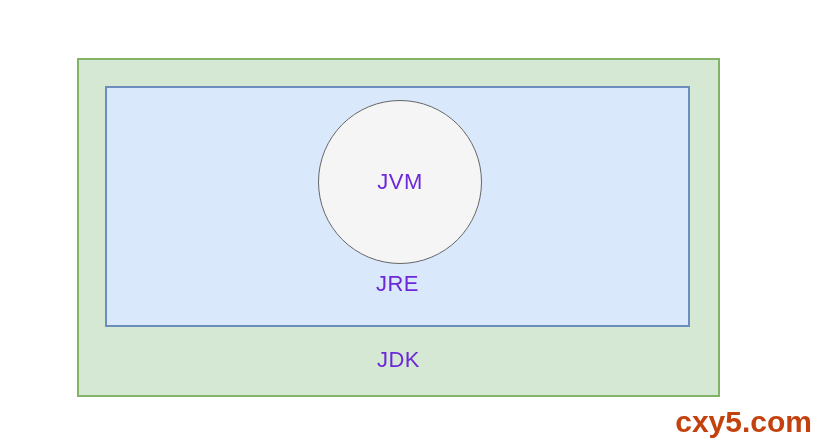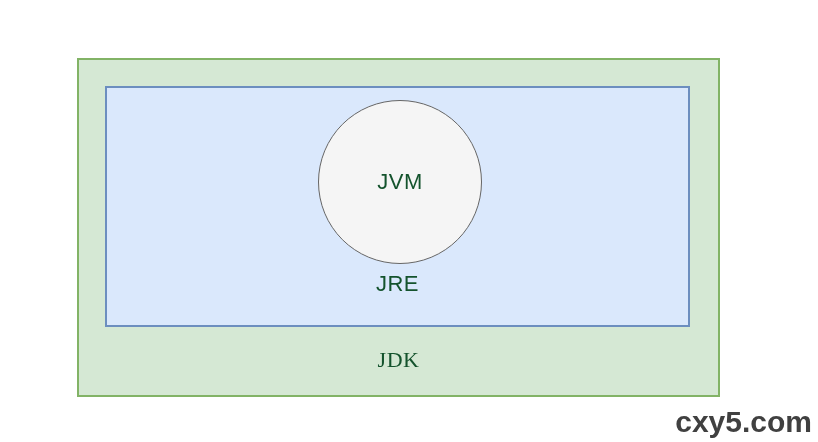--- a/index.html
+++ b/index.html
@@ -42,47 +42,46 @@
     height: 162px;
     border-radius: 50%;
     background: #f5f5f5;
     border: 1.5px solid #666666;
     display: flex;
     align-items: center;
     justify-content: center;
   }
   .shape-label {
     font-size: 22px;
-    color: #14532d;
+    color: #6d28d9;
     letter-spacing: 0.5px;
     user-select: none;
   }
   .jre-label {
     position: absolute;
     left: 0;
     right: 0;
     bottom: 28px;
     text-align: center;
     margin-top: 28px;
   }
   .jdk-label {
     position: absolute;
     left: 0;
     right: 0;
     bottom: 22px;
     text-align: center;
-    font-family: Liberation Serif, serif;
   }
   .watermark {
     position: absolute;
     right: 6px;
     bottom: 3px;
     font-size: 30px;
     font-weight: bold;
-    color: #404040;
+    color: #c2410c;
     font-family: "Liberation Sans", sans-serif;
     user-select: none;
   }
 </style>
 </head>
 <body>
 
 <div class="canvas">
 
   <div class="jdk-box">

